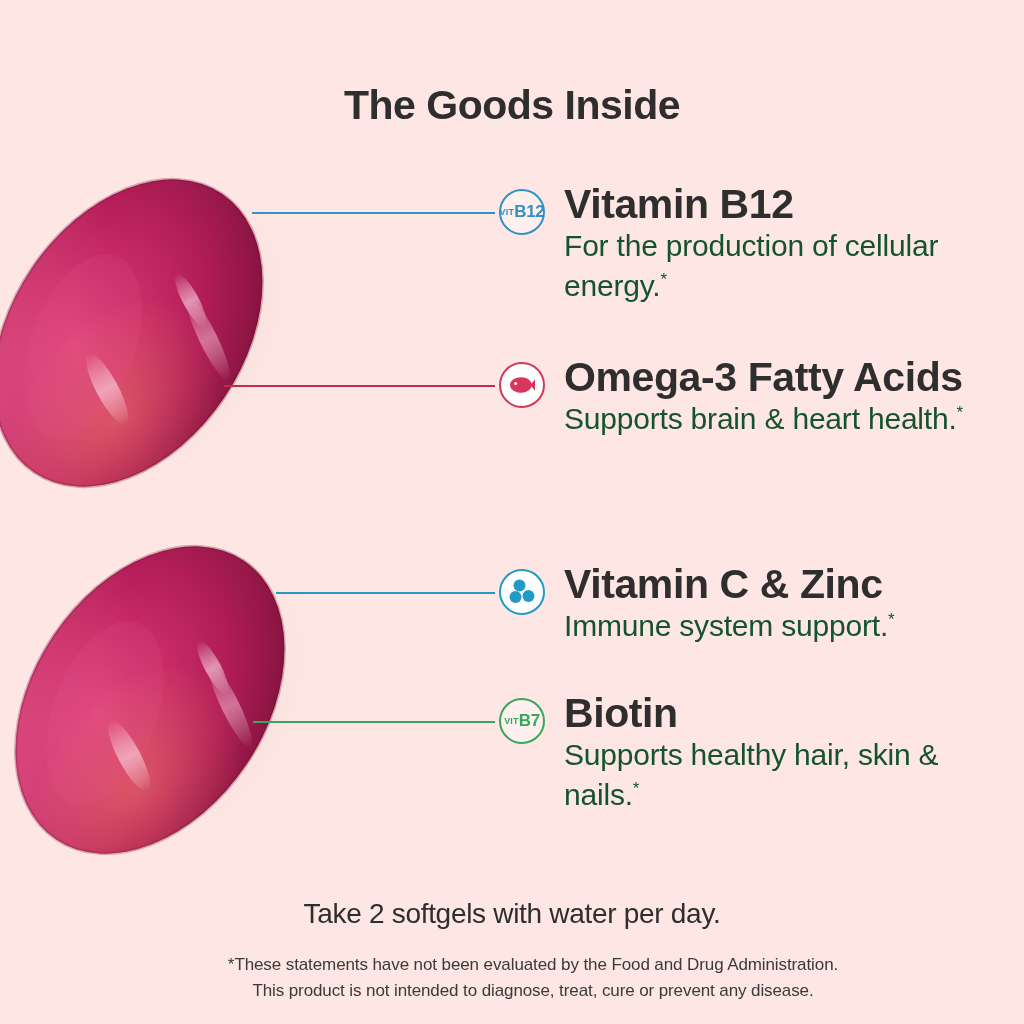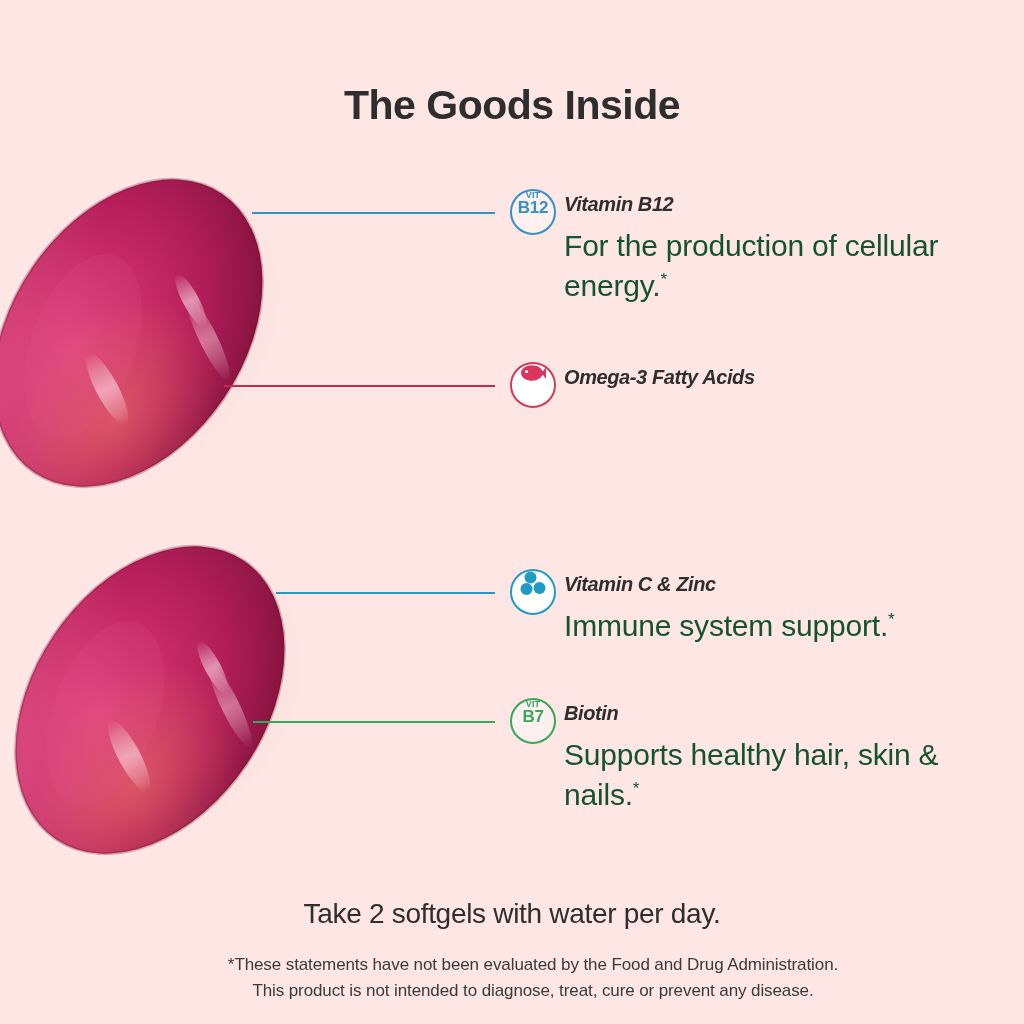--- a/index.html
+++ b/index.html
@@ -60,30 +60,31 @@
     left: 494px;
     top: 180px;
     width: 520px;
   }
   .callout {
     position: absolute;
     left: 0;
   }
   .badge {
     position: absolute;
-    left: 16px;
+    left: 5px;
     top: 0;
     width: 46px;
     height: 46px;
     border-radius: 50%;
     background: #FDF0EE;
     box-sizing: border-box;
     display: flex;
     align-items: center;
-    flex-direction: column;
+    justify-content: center;
+    flex-direction: row;
   }
   .badge svg { display: block; }
   .badge .vit {
     font-size: 9px;
     font-weight: bold;
     line-height: 9px;
     letter-spacing: 0.2px;
   }
   .badge .code {
     font-size: 17px;
@@ -96,27 +97,26 @@
   .badge-mol  { border: 2.5px solid #1F9BC4; background: #FFFFFF; }
   .badge-b7   { border: 2.5px solid #36A85B; color: #36A85B; }
 
   .ctext {
     position: absolute;
     left: 70px;
     top: -5px;
     width: 440px;
   }
   .chead {
-    font-size: 20px;
+    font-size: 41px;
     font-weight: bold;
     line-height: 40px;
     letter-spacing: -0.4px;
     color: #2E2E2E;
     margin: 0;
-    font-style: italic;
   }
   .cdesc {
     font-size: 30px;
     line-height: 40px;
     letter-spacing: -0.2px;
     color: #14532d;
     margin: 2px 0 0 0;
   }
   .cdesc sup {
     font-size: 17px;
@@ -230,20 +230,21 @@
 
     <div class="callout" style="top:182px;">
       <div class="badge badge-fish">
         <svg width="28" height="18" viewBox="0 0 28 18" xmlns="http://www.w3.org/2000/svg">
           <path d="M2 9 C2 4.2 7.6 1.2 13.2 1.2 C18.4 1.2 22.6 4.1 23.6 7.4 L27 3.2 L27 14.8 L23.6 10.6 C22.6 13.9 18.4 16.8 13.2 16.8 C7.6 16.8 2 13.8 2 9 Z" fill="#D8365C"></path>
           <circle cx="7.6" cy="7.4" r="1.5" fill="#FFFFFF"></circle>
         </svg>
       </div>
       <div class="ctext">
         <p class="chead">Omega-3 Fatty Acids</p>
+        <p class="cdesc"><span>Supports brain &amp; heart health.</span><sup>*</sup></p>
       </div>
     </div>
 
     <div class="callout" style="top:389px;">
       <div class="badge badge-mol">
         <svg width="27" height="26" viewBox="0 0 27 26" xmlns="http://www.w3.org/2000/svg">
           <circle cx="10.5" cy="6.5" r="6" fill="#1F9BC4"></circle>
           <circle cx="6.5" cy="18" r="6" fill="#1F9BC4"></circle>
           <circle cx="19.5" cy="17" r="6" fill="#1F9BC4"></circle>
         </svg>

